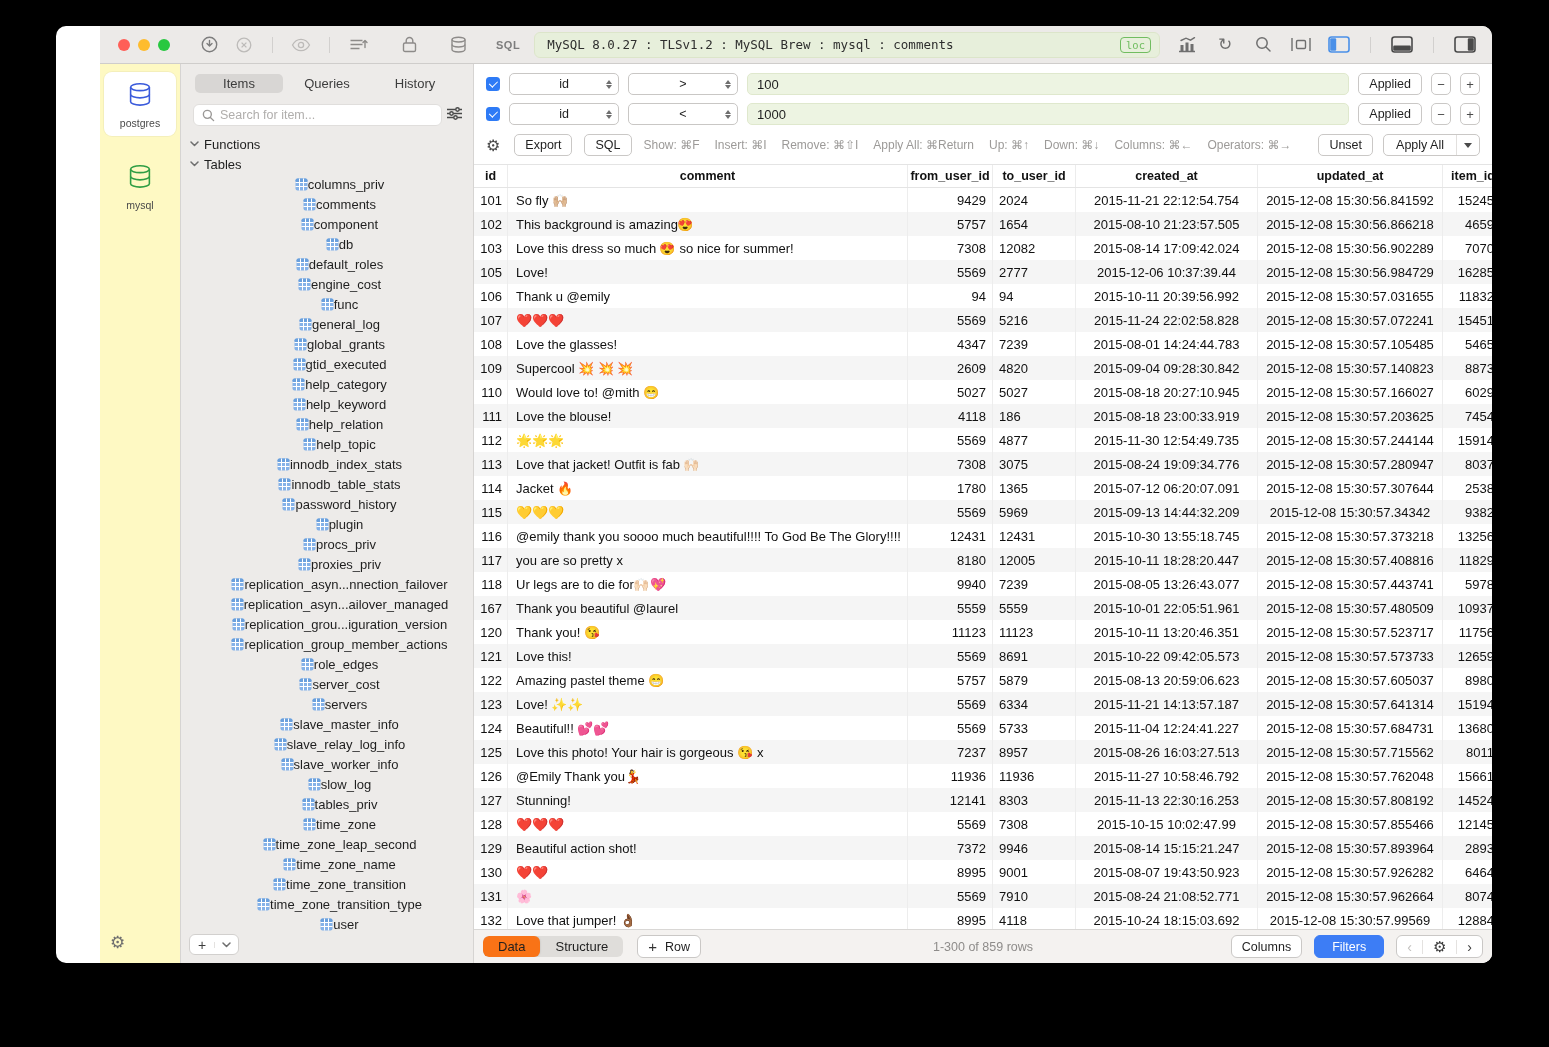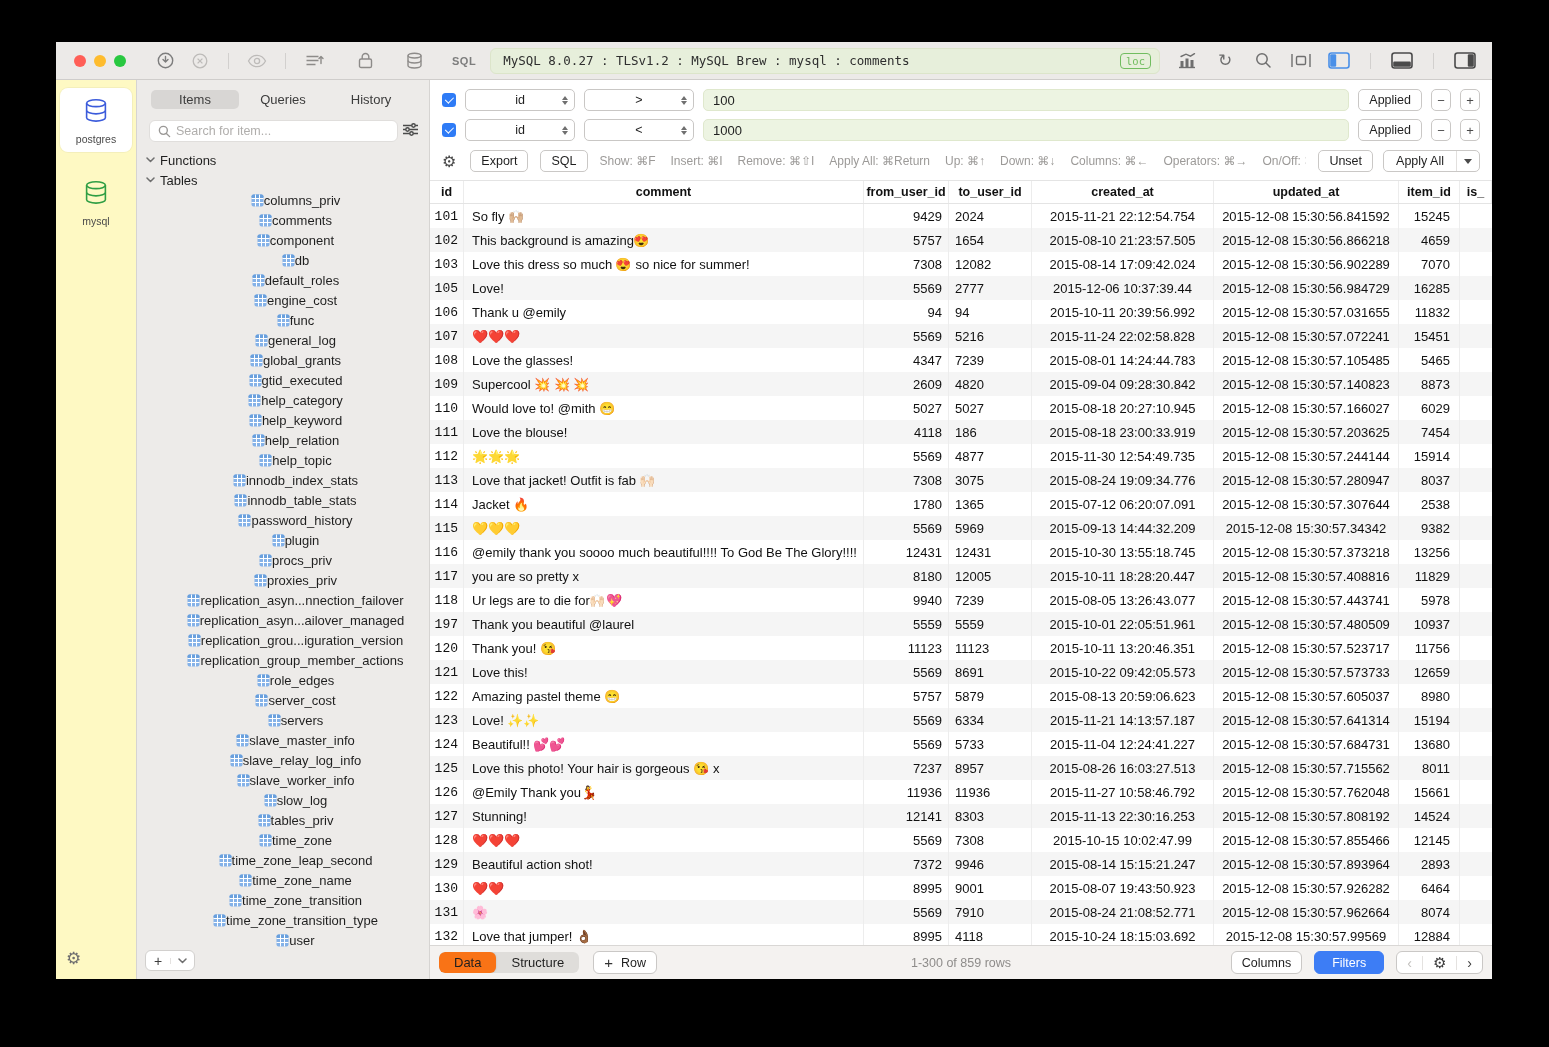--- a/index.html
+++ b/index.html
@@ -1,19 +1,19 @@
 <!DOCTYPE html>
 <html><head>
 <meta charset="utf-8">
 <style>
   * { margin:0; padding:0; box-sizing:border-box; }
   html,body { width:1549px; height:1047px; background:#000; font-family:"Liberation Sans", sans-serif; }
-  .window { position:absolute; left:56px; top:42px; width:1436px; height:937px; background:#fff;
-            border-radius:0; overflow:hidden; display:flex; flex-direction:column;
-            box-shadow:0 20px 60px rgba(0,0,0,.6); }
+  .window { position:absolute; left:56px; top:26px; width:1436px; height:937px; background:#fff;
+            border-radius:10px; overflow:hidden; display:flex; flex-direction:column;
+            box-shadow:0 20px 60px rgba(0,0,0,.6);padding-left:44px; }
 
   
   .titlebar { height:38px; flex:0 0 38px; background:#eceae8; border-bottom:1px solid #cfcdcb;
               display:flex; align-items:center; padding:0 14px 0 18px; }
   .lights { display:flex; gap:8px; margin-right:26px; }
   .light { width:12px; height:12px; border-radius:50%; }
   .light.r { background:#ff5f57; } .light.y { background:#febc2e; } .light.g { background:#28c840; }
   .tb-ico { display:flex; align-items:center; justify-content:center; width:26px; height:22px; color:#7d7d7d; }
   .tb-ico svg { display:block; }
   .tb-sep { width:1px; height:16px; background:#d2d0ce; margin:0 6px; }
@@ -88,21 +88,21 @@
 
   
   .grid-header, .grid-row { display:grid; grid-template-columns:34px 400px 85px 83px 182px 185px 61px minmax(0,1fr); }
   .grid-header { height:24px; border-top:1px solid #e4e4e4; border-bottom:1px solid #e4e4e4; flex:0 0 24px; }
   .hcell { font-size:12.5px; font-weight:bold; color:#111; display:flex; align-items:center; justify-content:center;
            border-right:1px solid #ececec; overflow:hidden; white-space:nowrap; }
   .grid-body { flex:1; min-height:0; overflow:hidden; }
   .grid-row { height:24px; font-size:13px; color:#111; }
   .grid-row:nth-child(even) { background:#f5f5f5; }
   .cell { display:flex; align-items:center; border-right:1px solid #ededed; overflow:hidden; white-space:nowrap; }
-  .c-id      { justify-content:flex-end; padding-right:5px;font-family:Liberation Mono, monospace; }
+  .c-id      { justify-content:flex-end; padding-right:5px; }
   .c-comment { justify-content:flex-start; padding-left:8px; }
   .c-from    { justify-content:flex-end; padding-right:6px; }
   .c-to      { justify-content:flex-start; padding-left:6px; }
   .c-created { justify-content:center; }
   .c-updated { justify-content:center; }
   .c-item    { justify-content:flex-end; padding-right:9px; }
   .c-is      { border-right:none; }
 
   
   .statusbar { height:34px; flex:0 0 34px; background:#f4f2f0; border-top:1px solid #d9d7d5;
@@ -852,21 +852,21 @@
             <div class="cell c-id">118</div>
             <div class="cell c-comment">Ur legs are to die for🙌🏻💖</div>
             <div class="cell c-from">9940</div>
             <div class="cell c-to">7239</div>
             <div class="cell c-created">2015-08-05 13:26:43.077</div>
             <div class="cell c-updated">2015-12-08 15:30:57.443741</div>
             <div class="cell c-item">5978</div>
             <div class="cell c-is"></div>
           </div>
           <div class="grid-row">
-            <div class="cell c-id">197</div>
+            <div class="cell c-id">167</div>
             <div class="cell c-comment">Thank you beautiful @laurel</div>
             <div class="cell c-from">5559</div>
             <div class="cell c-to">5559</div>
             <div class="cell c-created">2015-10-01 22:05:51.961</div>
             <div class="cell c-updated">2015-12-08 15:30:57.480509</div>
             <div class="cell c-item">10937</div>
             <div class="cell c-is"></div>
           </div>
           <div class="grid-row">
             <div class="cell c-id">120</div>

